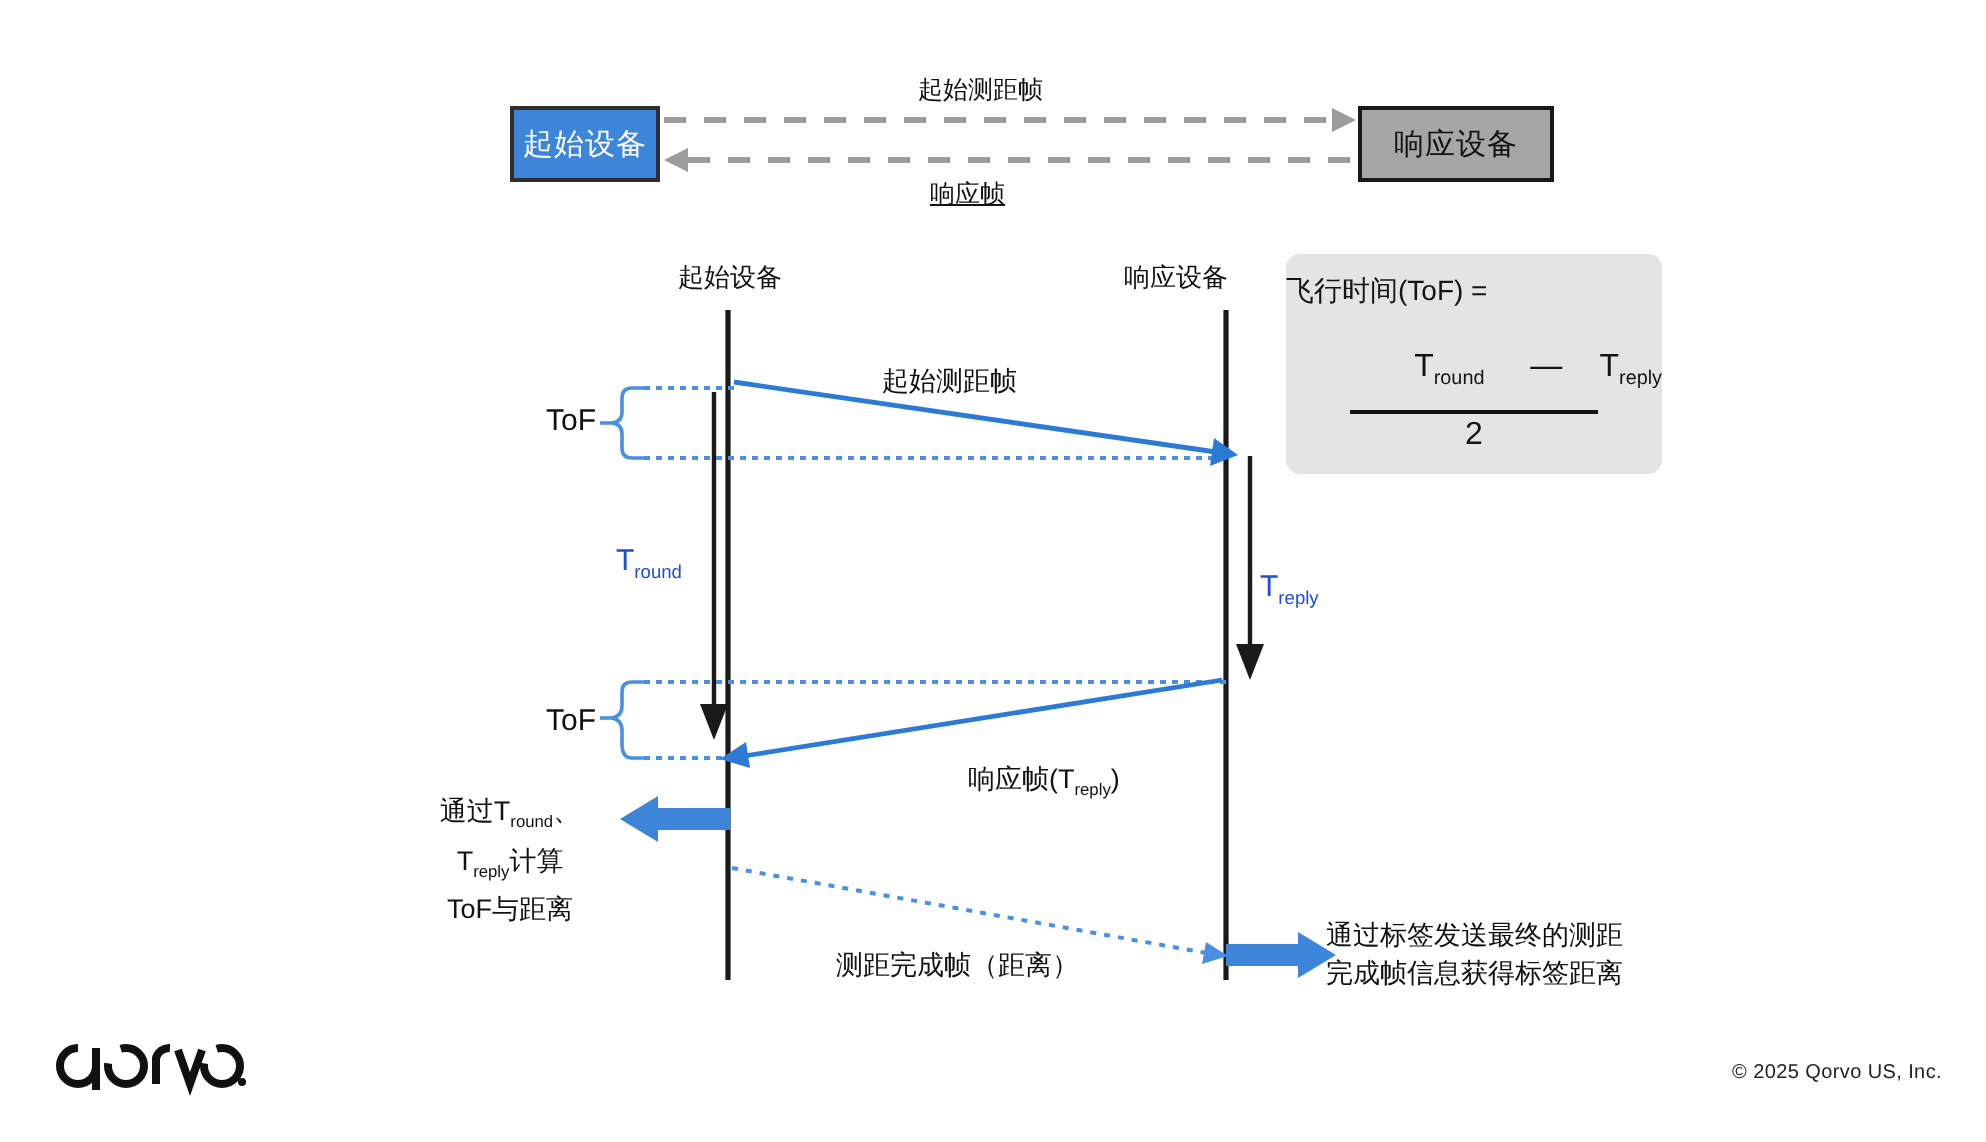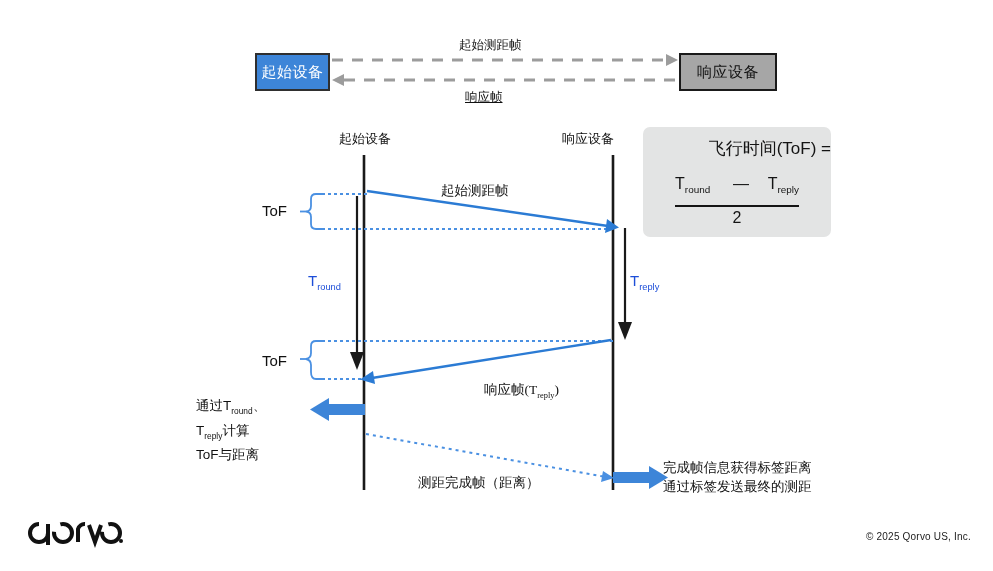--- a/index.html
+++ b/index.html
@@ -30,48 +30,48 @@
 
   
   .col-head{position:absolute;font-size:13px;color:#111;white-space:nowrap;}
 
   
   #formula-card{
     position:absolute;left:643px;top:127px;width:188px;height:110px;
     background:#e3e4e4;border-radius:7px;
   }
   #formula-card .f-title{
-    position:absolute;left:0;right:0;top:10px;text-align:right;
-    font-size:17px;color:#141414;white-space:nowrap;
+    position:absolute;left:0;right:0;top:10px;text-align:left;
+    font-size:14px;color:#141414;white-space:nowrap;
   }
   #formula-card .f-num{
-    position:absolute;left:0;right:0;top:48px;text-align:center;
+    position:absolute;left:0;right:0;top:48px;text-align:right;
     font-size:16px;color:#141414;white-space:nowrap;
   }
   #formula-card .f-bar{
     position:absolute;left:32px;width:124px;top:78px;height:2px;background:#141414;
   }
   #formula-card .f-den{
     position:absolute;left:0;right:0;top:82px;text-align:center;
     font-size:16px;color:#141414;
   }
   sub{font-size:.62em;}
 
   
-  .tof-label{position:absolute;font-size:15px;color:#111;}
+  .tof-label{position:absolute;font-size:15px;color:#111;margin-left:11px;}
 
   
   .t-label{position:absolute;font-size:15px;color:#1d4ed8;white-space:nowrap;}
 
   
   .msg-label{position:absolute;font-size:13.5px;color:#111;white-space:nowrap;}
 
   
   .side-note{position:absolute;font-size:13.5px;color:#111;line-height:19px;}
-  #calc-note{left:196px;top:396px;width:118px;text-align:left;}
+  #calc-note{left:196px;top:396px;width:118px;text-align:center;}
   #final-note{left:663px;top:458px;width:240px;text-align:left;}
 
   
   #footer-copyright{
     position:absolute;right:22px;top:531px;font-size:10px;color:#222;
     letter-spacing:.2px;white-space:nowrap;
   }
   #qorvo-logo{position:absolute;left:28px;top:522px;}
 
   svg{display:block;}
@@ -165,45 +165,45 @@
   </svg>
 
   <div class="tof-label nosel" style="left:262px;top:202px;">ToF</div>
 
   <div class="tof-label nosel" style="left:262px;top:352px;">ToF</div>
 
   <div class="t-label nosel" style="left:308px;top:272px;">
     <span>T</span><sub>round</sub>
   </div>
 
-  <div class="t-label nosel" style="left:630px;top:272px;">
+  <div class="t-label nosel" style="left:630px;top:285px;">
     <span>T</span><sub>reply</sub>
   </div>
 
   <div class="msg-label nosel" style="left:441px;top:182px;">起始测距帧</div>
 
-  <div class="msg-label nosel" style="left:484px;top:381px;font-family:Liberation Serif, serif;">
+  <div class="msg-label nosel" style="left:484px;top:381px;">
     <span>响应帧(T</span><sub>reply</sub><span>)</span>
   </div>
 
   <div class="msg-label nosel" style="left:418px;top:474px;">测距完成帧（距离）</div>
 
   <div id="calc-note" class="side-note nosel">
     <div>
       <span>通过T</span><sub>round</sub><span>、</span>
     </div>
     <div>
       <span>T</span><sub>reply</sub><span>计算</span>
     </div>
     <div>ToF与距离</div>
   </div>
 
   <div id="final-note" class="side-note nosel">
+    <div>通过标签发送最终的测距</div>
     <div>完成帧信息获得标签距离</div>
-    <div>通过标签发送最终的测距</div>
   </div>
 
   <svg id="qorvo-logo" width="95" height="26" viewBox="0 0 190 52">
 
     <path d="M22 4 A18 18 0 1 0 40 22 L40 4" fill="none" stroke="#111" stroke-width="8"></path>
     <path d="M40 22 L40 46" stroke="#111" stroke-width="8" stroke-linecap="butt"></path>
 
     <path d="M70 4 A18 18 0 1 1 70 40 A18 18 0 1 1 70 4" fill="none" stroke="#111" stroke-width="8" stroke-dasharray="95 20" stroke-dashoffset="8"></path>
 
     <path d="M100 40 L100 14 A14 14 0 0 1 114 4" fill="none" stroke="#111" stroke-width="8"></path>

